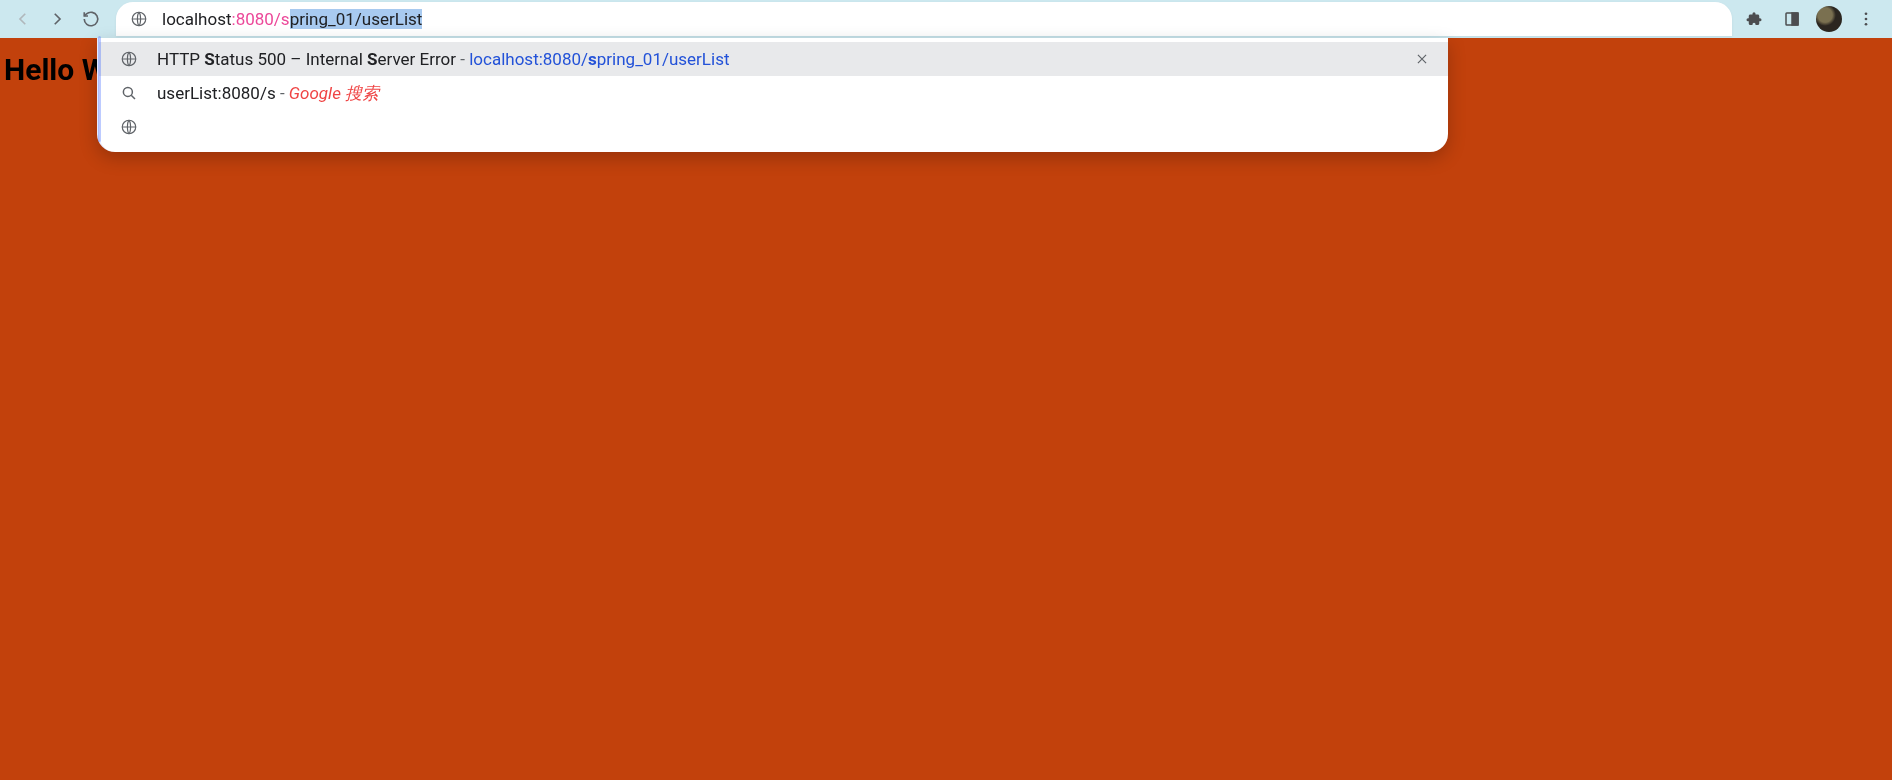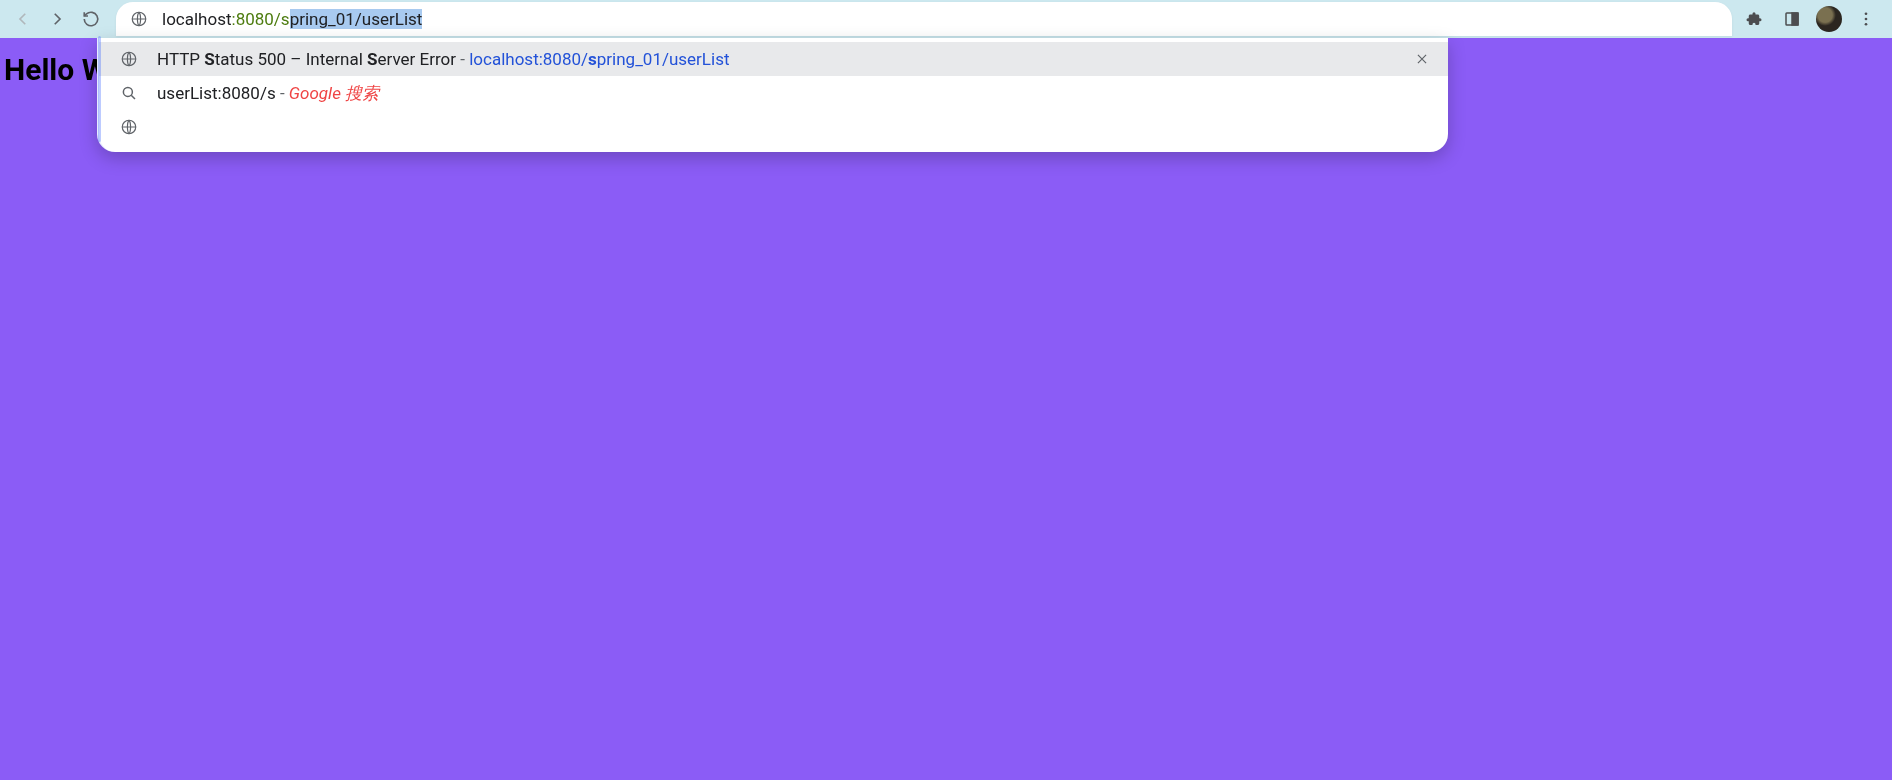--- a/index.html
+++ b/index.html
@@ -53,21 +53,21 @@
     margin-right: 14px;
     flex-shrink: 0;
   }
   .url-text {
     font-size: 17px;
     white-space: nowrap;
     display: flex;
     align-items: baseline;
   }
   .url-host { color: #202124; }
-  .url-port-pref { color: #4d7c0f; }
+  .url-port-pref { color: #ec4899; }
   .url-sel {
     background: #a8caf0;
     color: #202124;
   }
 
   .right-icons {
     display: flex;
     align-items: center;
     padding-right: 4px;
     gap: 6px;
@@ -82,21 +82,21 @@
     width: 26px; height: 26px;
     border-radius: 50%;
     background: radial-gradient(circle at 35% 35%, #7a7050 0 30%, #2b2620 45% 100%);
     margin: 0 2px;
   }
 
   
   .page-content {
     position: absolute;
     top: 38px; left: 0; right: 0; bottom: 0;
-    background: #8b5cf6;
+    background: #c2410c;
     padding: 14px 4px;
     z-index: 1;
   }
   .page-content h1 {
     margin: 0;
     font-size: 30px;
     font-weight: 700;
     color: #000;
   }
 

